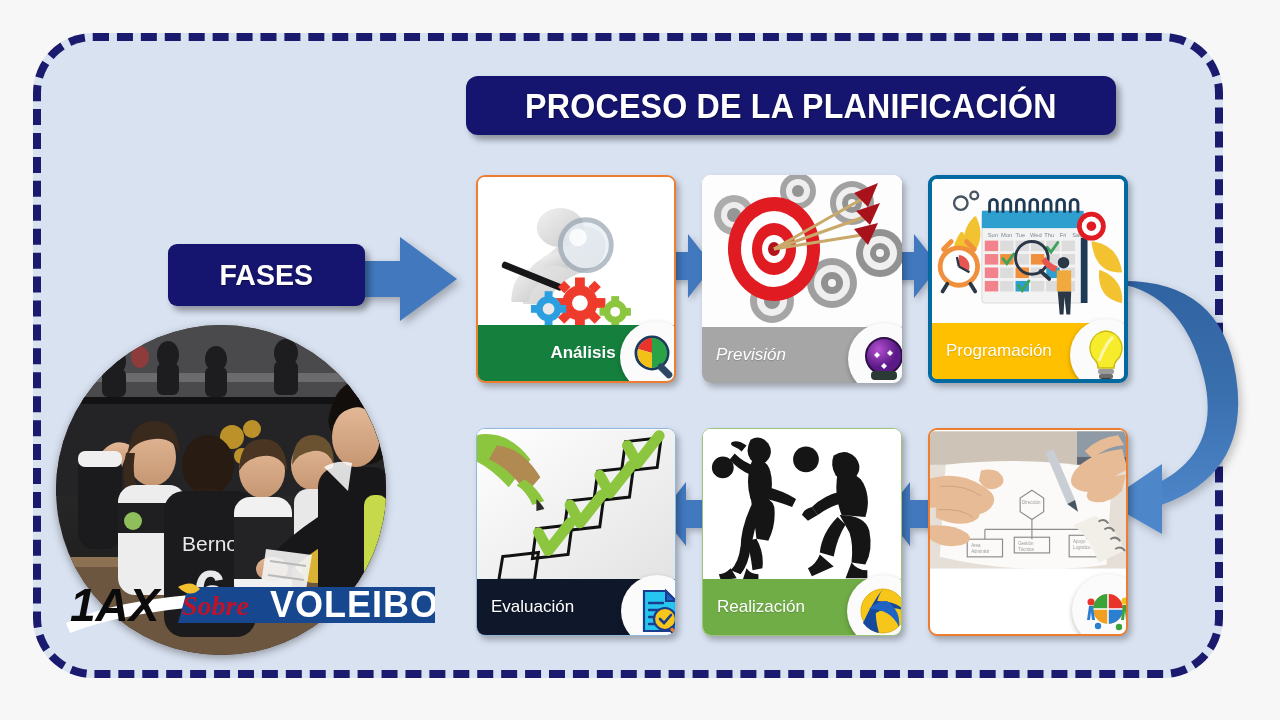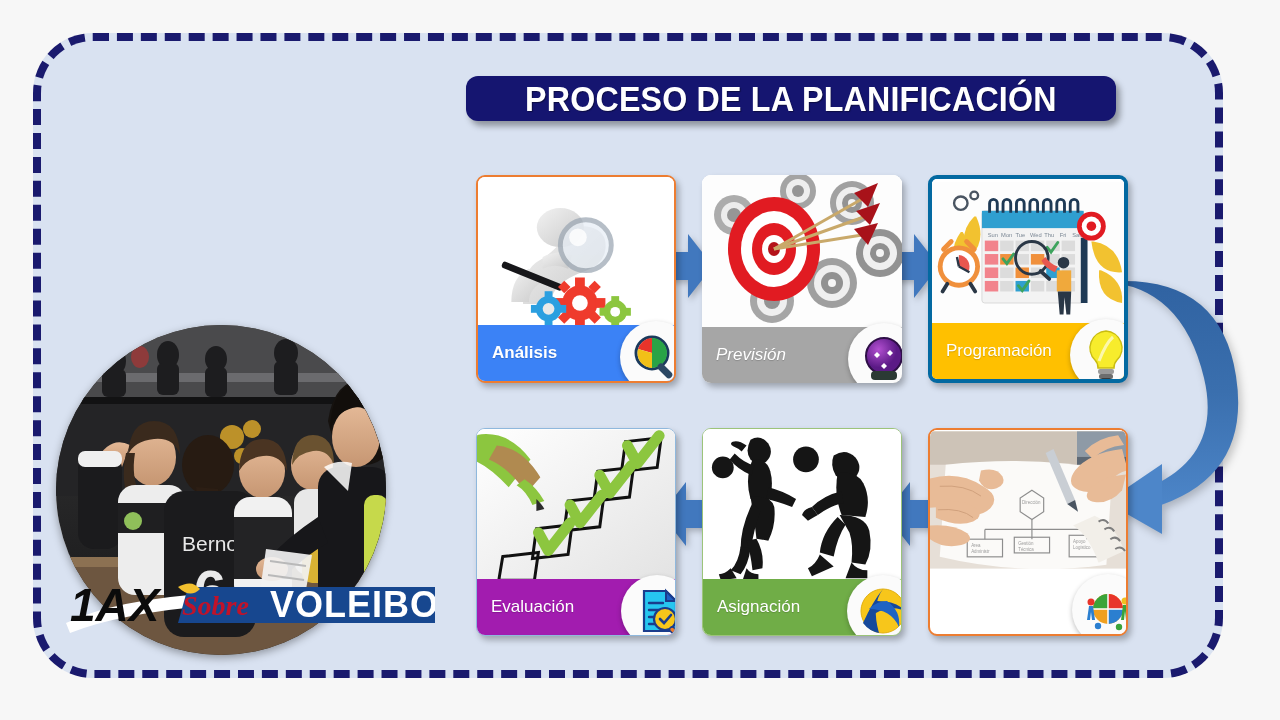--- a/index.html
+++ b/index.html
@@ -15,21 +15,21 @@
   .panel{
     position:absolute;left:33px;top:33px;width:1190px;height:645px;
     background:#d9e2f1;
     border:8px dashed #1a1a6e;
     border-radius:60px;
     box-sizing:border-box;
   }
 
   
   .title-bar{
-    position:absolute;left:466px;top:76px;width:650px;height:45px;
+    position:absolute;left:466px;top:76px;width:650px;height:59px;
     background:#151570;border-radius:12px;
     box-shadow:4px 5px 6px rgba(0,0,0,.35);
     display:flex;align-items:center;justify-content:center;
   }
   .title-bar .t{
     color:#fff;font-weight:bold;font-size:35px;letter-spacing:.2px;
     transform:scaleX(.92);white-space:nowrap;
     text-shadow:1px 1px 1px rgba(0,0,0,.4);
   }
 
@@ -100,20 +100,28 @@
 <body>
 
 <div id="stage">
 
   <div class="panel"></div>
 
   <div class="title-bar">
     <span class="t">PROCESO DE LA PLANIFICACIÓN</span>
   </div>
 
+  <div class="fases-wrap">
+    <svg class="fases-arrow" viewBox="0 0 120 88">
+      <polygon points="0,26 62,26 62,2 119,44 62,86 62,62 0,62" fill="#4178be"></polygon>
+    </svg>
+    <div class="fases-box">
+      <span class="t">FASES</span>
+    </div>
+  </div>
 
   <div class="photo-circle">
     <svg viewBox="0 0 330 330" preserveAspectRatio="xMidYMid slice">
       <defs>
         <linearGradient id="gym" x1="0" y1="0" x2="0" y2="1">
           <stop offset="0%" stop-color="#3a3a3c"></stop>
           <stop offset="42%" stop-color="#2a2a2b"></stop>
           <stop offset="100%" stop-color="#161617"></stop>
         </linearGradient>
         <linearGradient id="skin" x1="0" y1="0" x2="0" y2="1">
@@ -311,21 +319,21 @@
           <circle cx="140" cy="136" r="5" fill="#ffffff"></circle>
           <g fill="#8cc63f">
             <rect x="136" y="120" width="8" height="8"></rect>
               <rect x="136" y="144" width="8" height="8"></rect>
             <rect x="124" y="132" width="8" height="8"></rect>
               <rect x="148" y="132" width="8" height="8"></rect>
           </g>
         </g>
       </svg>
     </div>
-    <div class="foot" style="background:#3b82f6;">
+    <div class="foot" style="background:#15803d;justify-content:center;">
       <span class="lbl" style="font-weight:bold;">Análisis</span>
     </div>
     <div class="badge">
       <svg width="52" height="52" viewBox="0 0 52 52">
         <circle cx="22" cy="22" r="16" fill="#fff" stroke="#1b3a5c" stroke-width="3"></circle>
         <path d="M22 22 L22 7 A15 15 0 0 1 22 37 Z" fill="#29a346"></path>
         <path d="M22 22 L22 7 A15 15 0 0 0 8 18 Z" fill="#e8342a"></path>
         <path d="M22 22 L8 18 A15 15 0 0 0 22 37 Z" fill="#f2c017"></path>
         <rect x="31" y="31" width="18" height="7" rx="3.5" transform="rotate(45 31 31)" fill="#2b4763"></rect>
       </svg>
@@ -635,21 +643,21 @@
           <path d="M140 62 q-18 4 -30 16 l6 8 q14 -10 26 -12z"></path>
           <path d="M110 78 q-8 2 -10 8 l6 6 q6 -4 10 -6z"></path>
           <path d="M138 86 q26 0 30 16 q4 20 -4 34 l-14 -2 q2 -18 -2 -30z"></path>
           <path d="M136 88 q-16 16 -18 36 l14 4 q4 -20 12 -32z"></path>
           <path d="M150 134 q6 8 16 8 l0 8 l-22 0z"></path>
           <path d="M118 126 q-4 10 -12 14 l4 8 l22 -10z"></path>
         </g>
       </svg>
     </div>
     <div class="foot" style="background:#70ad47;">
-      <span class="lbl">Asignación</span>
+      <span class="lbl">Realización</span>
     </div>
     <div class="badge">
       <svg width="52" height="52" viewBox="0 0 52 52">
         <circle cx="26" cy="26" r="22" fill="#f7c61b" stroke="#e0ae10" stroke-width="1"></circle>
         <path d="M26 4 q-12 16 -4 44 q-10 -2 -16 -10 q10 -22 20 -34z" fill="#16499b"></path>
         <path d="M48 26 q-18 -8 -38 8 q2 -12 10 -18 q20 0 28 10z" fill="#16499b"></path>
         <path d="M42 42 q-8 -18 -30 -18 q8 -8 18 -8 q14 10 12 26z" fill="#1f63c4"></path>
       </svg>
     </div>
   </div>
@@ -681,21 +689,21 @@
         </g>
 
         <g>
           <path d="M-4 6 q34 -8 58 24 l-22 28 q-26 -28 -46 -30z" fill="#8cc63f"></path>
           <path d="M20 16 q26 2 44 32 l-14 16 q-18 -26 -38 -34z" fill="#b08a50"></path>
           <path d="M48 50 q12 8 20 22 l-12 4 q-6 -14 -16 -20z" fill="#8cc63f"></path>
           <path d="M60 70 q6 6 8 10 l-8 2 z" fill="#2b2b2b"></path>
         </g>
       </svg>
     </div>
-    <div class="foot" style="background:#a21caf;">
+    <div class="foot" style="background:#0f172a;">
       <span class="lbl">Evaluación</span>
     </div>
     <div class="badge">
       <svg width="50" height="52" viewBox="0 0 50 52">
         <path d="M12 6 h22 l10 10 v30 h-32z" fill="#26c6f0" stroke="#1a3c8c" stroke-width="2.2"></path>
         <path d="M34 6 l10 10 h-10z" fill="#1f5fc4" stroke="#1a3c8c" stroke-width="2"></path>
         <g stroke="#1a3c8c" stroke-width="2.4" stroke-linecap="round">
           <path d="M17 18 h14"></path>
             <path d="M17 25 h16"></path>
             <path d="M17 32 h10"></path>

